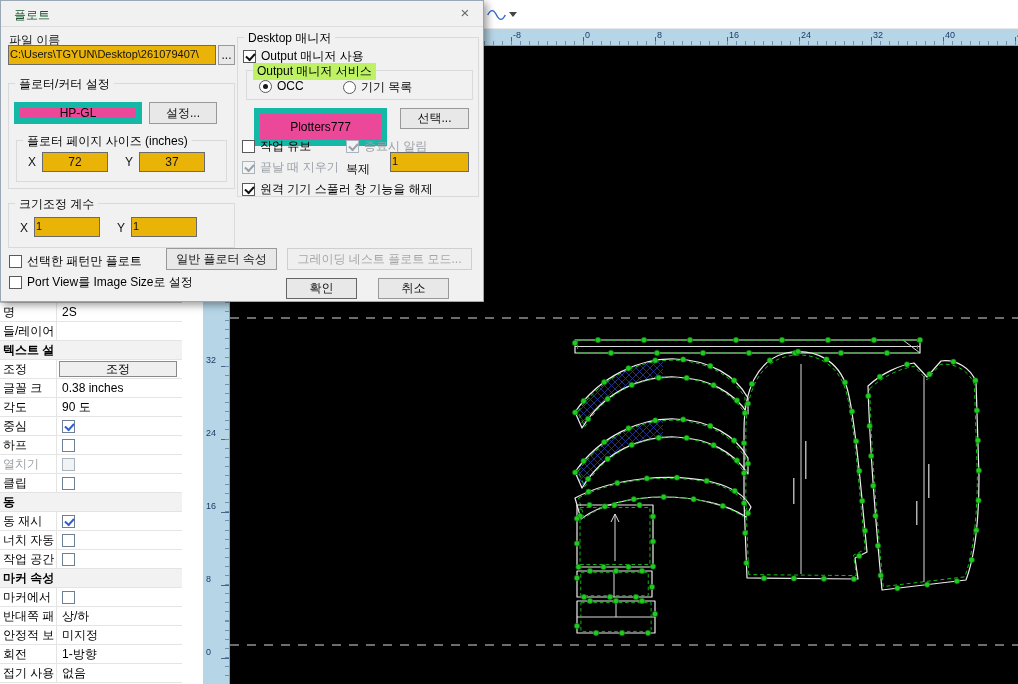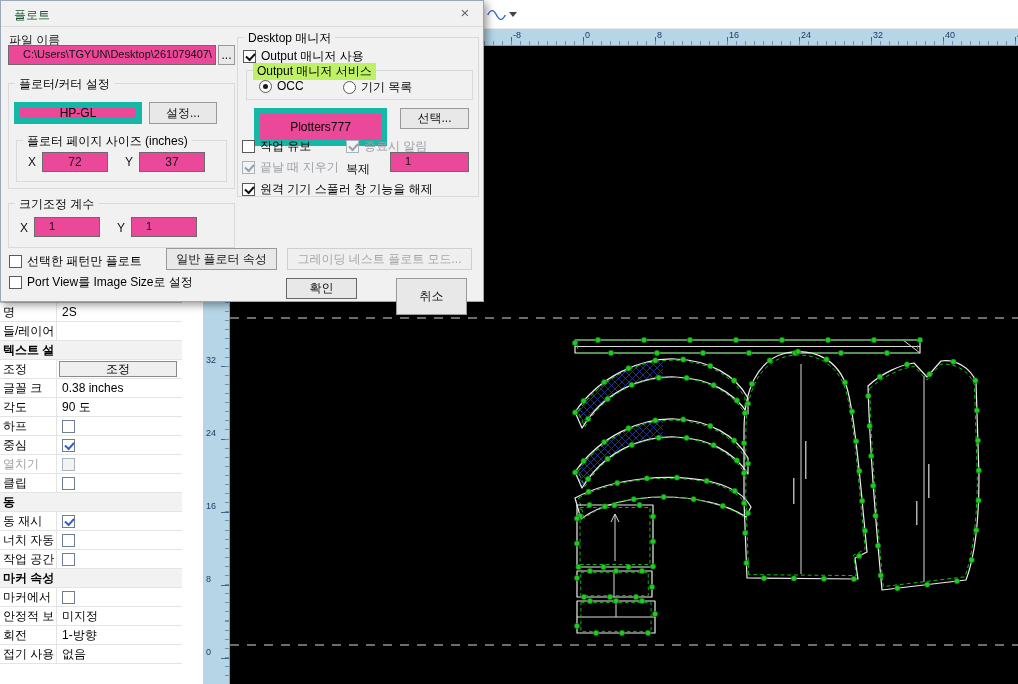--- a/index.html
+++ b/index.html
@@ -49,21 +49,21 @@
 .rd{display:inline-block;width:13px;height:13px;border:1px solid #5a5a5a;border-radius:50%;background:#fff;position:relative;flex:none}
 .rd.sel::after{content:"";position:absolute;left:3px;top:3px;width:5px;height:5px;border-radius:50%;background:#1a1a1a}
 .cbrow,.rdrow{position:absolute;display:flex;align-items:center;gap:5px;font-size:12px;white-space:nowrap}
 
 
 #dialog{position:absolute;left:0;top:0;width:484px;height:302px;background:#f1f1f1;border:1px solid #9aa8b5;box-shadow:3px 3px 8px rgba(0,0,0,.4)}
 .dtitle{position:absolute;left:0;top:0;right:0;height:26px;border-bottom:1px solid #dcdcdc}
 .dtext{position:absolute;left:13px;top:6px;color:#14532d;font-size:12px}
 .dclose{position:absolute;right:8px;top:3px;width:20px;height:20px;text-align:center;font-size:15px;color:#666;cursor:default}
 .lbl{position:absolute;font-size:12px;white-space:nowrap;color:#111}
-.tin{position:absolute;background:#ec4899;border:1px solid #6b6b6b;font-size:11px;padding:2px 14px;white-space:nowrap;overflow:hidden;color:#111}
+.tin{position:absolute;background:#eab308;border:1px solid #6b6b6b;font-size:11px;padding:2px 1px;white-space:nowrap;overflow:hidden;color:#111}
 .tin.center{text-align:center;font-size:12px}
 .btn{position:absolute;background:#e8e8e8;border:1px solid #999;font-size:12px;display:flex;align-items:center;justify-content:center;color:#111;cursor:default;white-space:nowrap}
 .btn.primary{border-color:#666}
 .btn.dis{color:#a6a6a6;border-color:#cfcfcf;background:#efefef}
 .flatbox{position:absolute;background:#ec4899;border:6px solid #14b8a6;font-size:12px;display:flex;align-items:center;justify-content:center;white-space:nowrap}
 .grp{position:absolute;border:1px solid #d8dadc}
 .glabel{position:absolute;top:-8px;left:6px;background:#f1f1f1;padding:0 4px;font-size:12px;white-space:nowrap}
 </style>
 </head>
 <body>
@@ -336,28 +336,28 @@
         </div>
         <div class="prow">
           <span class="plabel">글꼴 크</span>
           <span class="pval">0.38 inches</span>
         </div>
         <div class="prow">
           <span class="plabel">각도</span>
           <span class="pval">90 도</span>
         </div>
         <div class="prow">
+          <span class="plabel">중심</span>
+          <span class="cb cbp ck" style="margin-left: 5px;"></span>
+        </div>
+        <div class="prow">
           <span class="plabel">하프</span>
           <span class="cb cbp" style="margin-left: 5px;"></span>
         </div>
         <div class="prow">
-          <span class="plabel">중심</span>
-          <span class="cb cbp ck" style="margin-left: 5px;"></span>
-        </div>
-        <div class="prow">
           <span class="plabel txtdis">열치기</span>
           <span class="cb cbp dis" style="margin-left: 5px;"></span>
         </div>
         <div class="prow">
           <span class="plabel">클립</span>
           <span class="cb cbp" style="margin-left: 5px;"></span>
         </div>
         <div class="prow phead">
           <span class="plabel">동</span>
         </div>
@@ -372,20 +372,24 @@
         <div class="prow">
           <span class="plabel">작업 공간</span>
           <span class="cb cbp" style="margin-left: 5px;"></span>
         </div>
         <div class="prow phead">
           <span class="plabel">마커 속성</span>
         </div>
         <div class="prow">
           <span class="plabel">마커에서</span>
           <span class="cb cbp" style="margin-left: 5px;"></span>
+        </div>
+        <div class="prow">
+          <span class="plabel">반대쪽 패</span>
+          <span class="pval">상/하</span>
         </div>
         <div class="prow">
           <span class="plabel">안정적 보</span>
           <span class="pval">미지정</span>
         </div>
         <div class="prow">
           <span class="plabel">회전</span>
           <span class="pval">1-방향</span>
         </div>
         <div class="prow">
@@ -430,21 +434,21 @@
       <span class="cb"></span>
       <span>선택한 패턴만 플로트</span>
     </label>
     <div class="btn" style="left:165px;top:247px;width:111px;height:22px">일반 플로터 속성</div>
     <div class="btn dis" style="left:286px;top:247px;width:185px;height:22px">그레이딩 네스트 플로트 모드...</div>
     <label class="cbrow" style="left:8px;top:273px">
       <span class="cb"></span>
       <span>Port View를 Image Size로 설정</span>
     </label>
     <div class="btn primary" style="left:285px;top:277px;width:71px;height:21px">확인</div>
-    <div class="btn" style="left:395px;top:277px;width:71px;height:37px">취소</div>
+    <div class="btn" style="left:377px;top:277px;width:71px;height:21px">취소</div>
 
     <div class="grp" style="left:236px;top:36px;width:242px;height:160px">
       <span class="glabel">Desktop 매니저</span>
 
       <label class="cbrow" style="left:5px;top:10px">
         <span class="cb ck"></span>
         <span>Output 매니저 사용</span>
       </label>
 
       <div class="grp" style="left:8px;top:32px;width:227px;height:30px">

